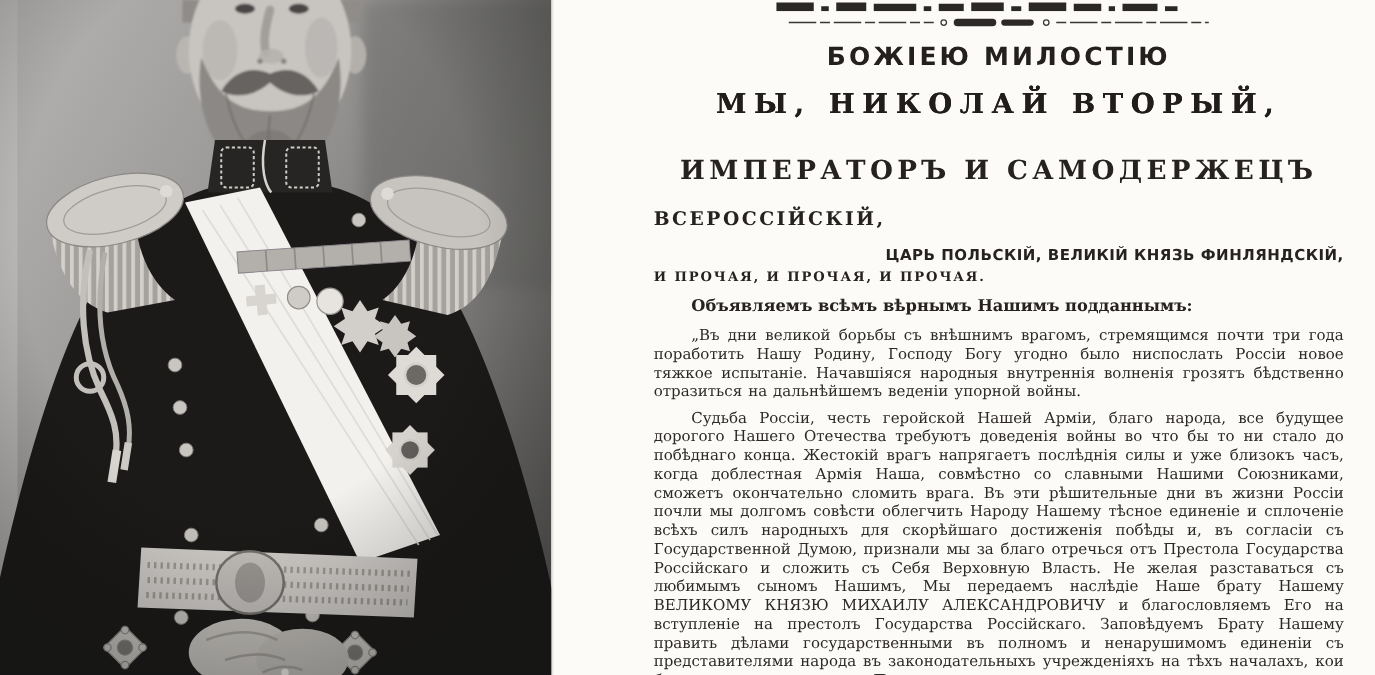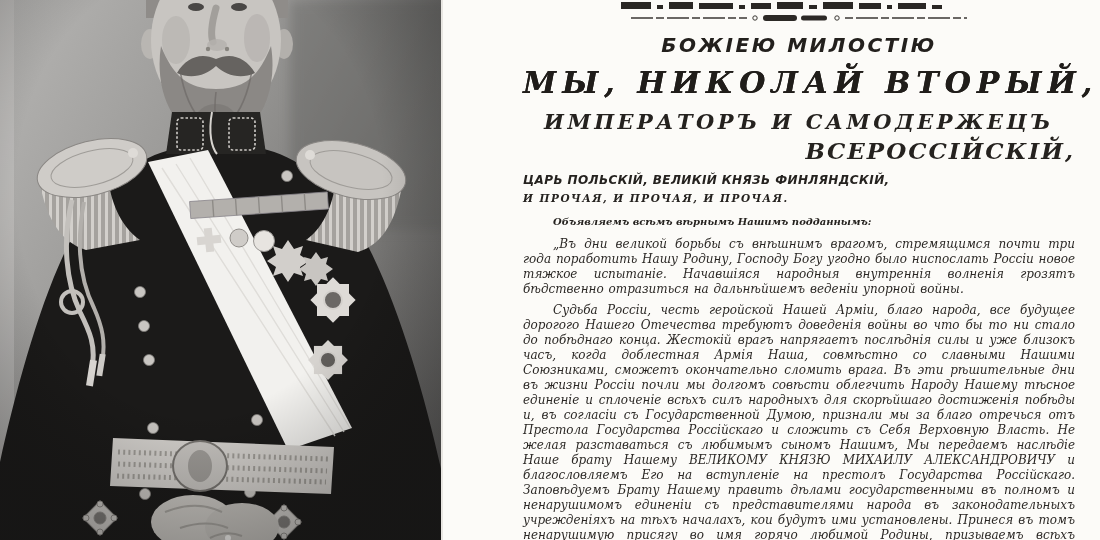--- a/index.html
+++ b/index.html
@@ -3,21 +3,21 @@
 <meta charset="utf-8">
 <style>
   :root{
     --backdrop-light:#b6b5b3; --backdrop-dark:#5e5d5c;
     --uniform:#1b1a19; --sash:#f2f1ee; --silver:#c9c6c2;
     --paper:#fcfbf8; --ink:#25221f;
   }
   *{margin:0;padding:0;box-sizing:border-box;}
   html,body{width:1100px;height:540px;overflow:hidden;background:#fff;
     font-family:"DejaVu Serif",serif;}
-  .stage{position:relative;width:1100px;height:540px;display:flex;font-style:italic;}
+  .stage{position:relative;width:1100px;height:540px;display:flex;}
 
   
   .photo-pane{position:relative;width:443px;height:540px;flex:0 0 443px;
     background:linear-gradient(118deg,var(--backdrop-light) 0%,#999896 38%,#7c7b79 62%,var(--backdrop-dark) 100%);
     overflow:hidden;border-right:2px solid #e8e6e2;}
   .photo-pane svg{display:block;width:443px;height:540px;}
 
   
   .doc-pane{position:relative;flex:1 1 auto;height:540px;background:var(--paper);
     color:var(--ink);padding:0 25px 0 80px;overflow:hidden;}
@@ -26,28 +26,28 @@
   .masthead-cut{display:flex;align-items:flex-end;gap:6px;height:9px;
     margin:0 0 0 98px;width:420px;overflow:hidden;}
   .masthead-cut i{display:block;background:#2a2724;height:6px;}
   .masthead-cut i:nth-child(odd){height:7px;}
   .masthead-cut i.sm{height:4px;}
 
   .ornament-rule{display:block;margin:5px auto 0;width:340px;height:8px;}
 
   .grace{margin-top:11px;text-align:center;font-family:"DejaVu Sans",sans-serif;
     font-weight:bold;font-size:20px;line-height:24px;letter-spacing:2.5px;color:#23201d;}
-  .name{margin-top:6px;text-align:left;font-weight:bold;font-size:30px;line-height:40px;
+  .name{margin-top:6px;text-align:center;font-weight:bold;font-size:22px;line-height:40px;
     letter-spacing:6px;white-space:nowrap;color:#201d1a;text-shadow:0 0 .4px #201d1a;}
-  .t1{margin-top:6px;text-align:center;font-weight:bold;font-size:21px;line-height:26px;letter-spacing:3.5px;}
-  .t2{margin-top:2px;text-align:right;font-weight:bold;font-size:23px;line-height:28px;letter-spacing:2px;}
-  .t3{margin-top:8px;text-align:left;font-family:"DejaVu Sans",sans-serif;font-weight:bold;
+  .t1{margin-top:20px;text-align:center;font-weight:bold;font-size:21px;line-height:26px;letter-spacing:3.5px;}
+  .t2{margin-top:12px;text-align:left;font-weight:bold;font-size:15px;line-height:28px;letter-spacing:2px;}
+  .t3{margin-top:8px;text-align:right;font-family:"DejaVu Sans",sans-serif;font-weight:bold;
     font-size:12px;line-height:15px;letter-spacing:.4px;}
   .t4{margin-top:4px;font-weight:bold;font-size:10.5px;line-height:13px;letter-spacing:1.5px;}
-  .salutation{margin-top:8px;font-weight:bold;font-size:10px;line-height:18px;text-indent:30px;}
+  .salutation{margin-top:8px;font-weight:bold;font-size:13px;line-height:18px;text-indent:30px;}
   .body-para{margin-top:6px;font-size:12px;line-height:15px;text-align:justify;
     text-indent:30px;color:#2b2825;word-spacing:1px;}
 </style>
 </head>
 <body>
 
 <div class="stage">
 
   <div class="photo-pane">
     <svg viewBox="0 0 443 540" xmlns="http://www.w3.org/2000/svg">

